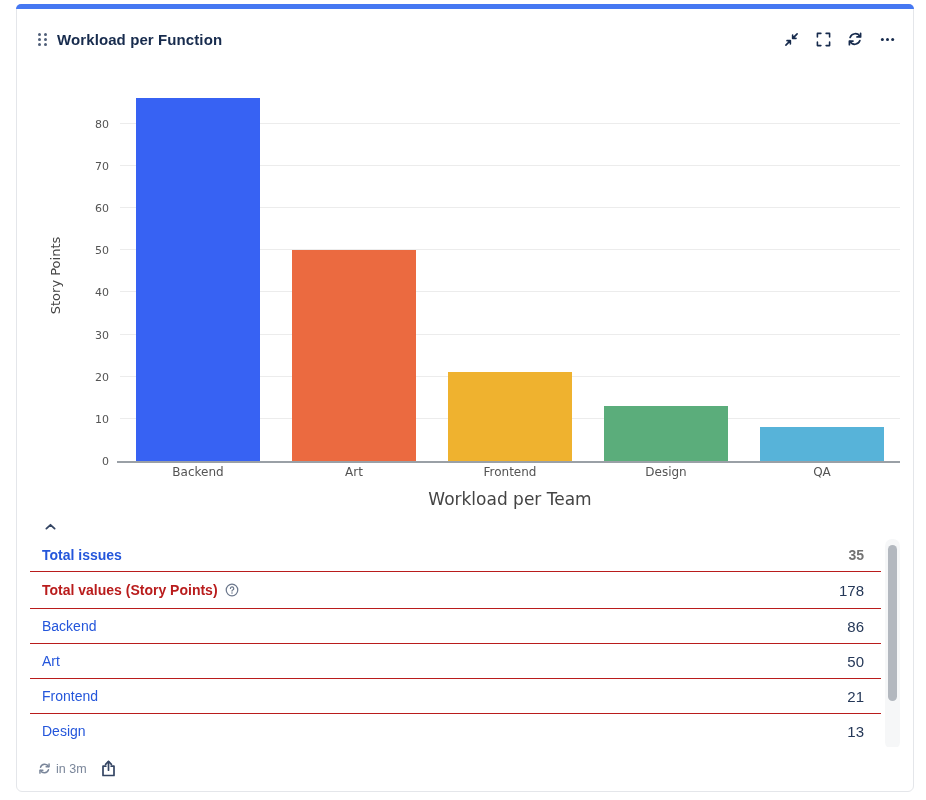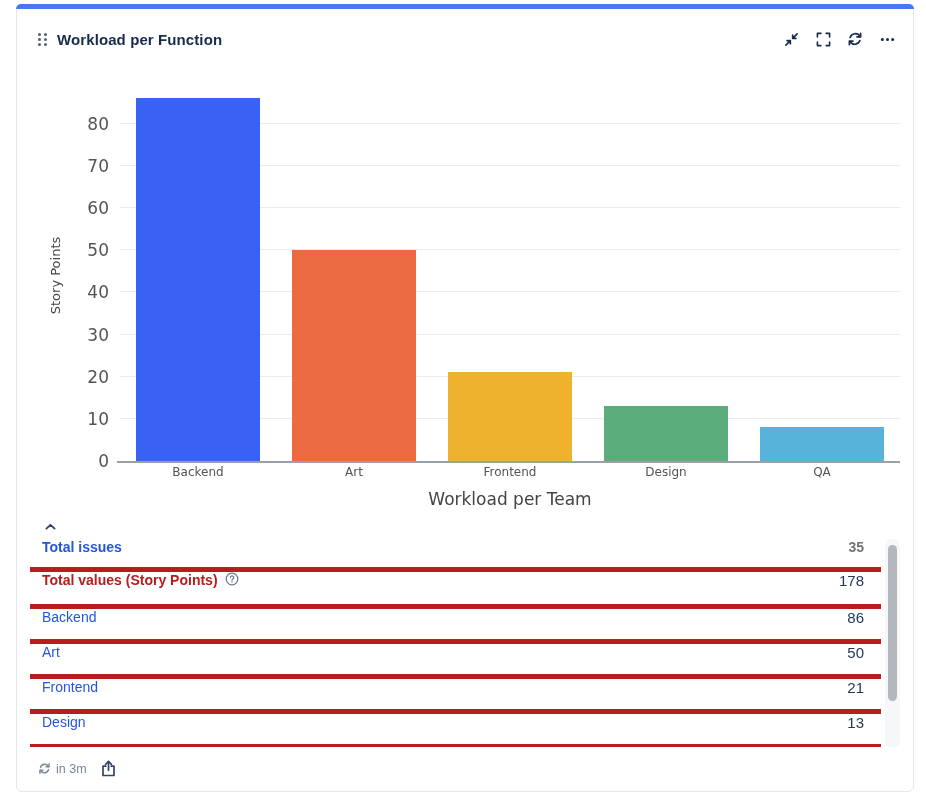--- a/index.html
+++ b/index.html
@@ -19,38 +19,38 @@
   .icon-btn{width:16px;height:16px;display:flex;align-items:center;justify-content:center;cursor:pointer;}
   .icon-btn svg{display:block;}
 
   
   .y-title{position:absolute;left:30px;top:85px;width:18px;height:371px;display:flex;
            align-items:center;justify-content:center;}
   .y-title span{transform:rotate(-90deg);white-space:nowrap;font-family:"DejaVu Sans",sans-serif;
                 font-size:13px;color:#444;}
   .y-ticks{position:absolute;left:40px;top:85px;width:52px;height:371px;}
   .ytick{position:absolute;right:0;transform:translateY(50%);font-family:"DejaVu Sans",sans-serif;
-         font-size:17px;color:#545454;line-height:1;}
+         font-size:11px;color:#545454;line-height:1;}
   .plot{position:absolute;left:103px;top:85px;width:780px;height:371px;}
   .gridline{position:absolute;left:0;right:0;height:1px;background:#ececec;}
   .axis-line{position:absolute;left:-3px;right:0;bottom:-2px;height:2px;background:#9aa0a6;}
   .bars-row{position:absolute;left:0;right:0;top:0;bottom:0;display:flex;align-items:flex-end;}
   .bar-slot{flex:1;display:flex;justify-content:center;align-items:flex-end;height:100%;}
   .bar{width:124px;}
   .x-labels{position:absolute;left:103px;top:460px;width:780px;display:flex;}
   .x-label{flex:1;text-align:center;font-family:"DejaVu Sans",sans-serif;font-size:12px;color:#545454;}
   .x-title{position:absolute;left:103px;top:484px;width:780px;text-align:center;
            font-family:"DejaVu Sans",sans-serif;font-size:17px;color:#444;}
 
   
   .tbl-toggle{position:absolute;left:26px;top:516px;width:14px;height:12px;cursor:pointer;
               display:flex;align-items:center;justify-content:center;}
   .table{position:absolute;left:13px;top:534px;width:851px;}
-  .t-row{height:35px;display:flex;align-items:flex-start;padding:0 17px 0 12px;
-         border-bottom:5px solid #b91c1c;box-sizing:border-box;}
+  .t-row{height:35px;display:flex;align-items:center;padding:0 17px 0 12px;
+         border-bottom:1px solid #b91c1c;box-sizing:border-box;}
   .t-row:nth-child(1){height:33px;}
   .t-row:nth-child(2){height:37px;}
   .lbl-link-bold{color:#2456DB;font-weight:700;font-size:14px;cursor:pointer;}
   .lbl-muted{color:#b91c1c;font-weight:700;font-size:14px;}
   .lbl-link{color:#2456DB;font-weight:400;font-size:14px;cursor:pointer;}
   .help{margin-left:7px;display:inline-flex;vertical-align:-2px;cursor:pointer;}
   .val{margin-left:auto;font-size:15px;color:#253858;}
   .val-muted{font-size:14px;font-weight:700;color:#737373;}
 
   

